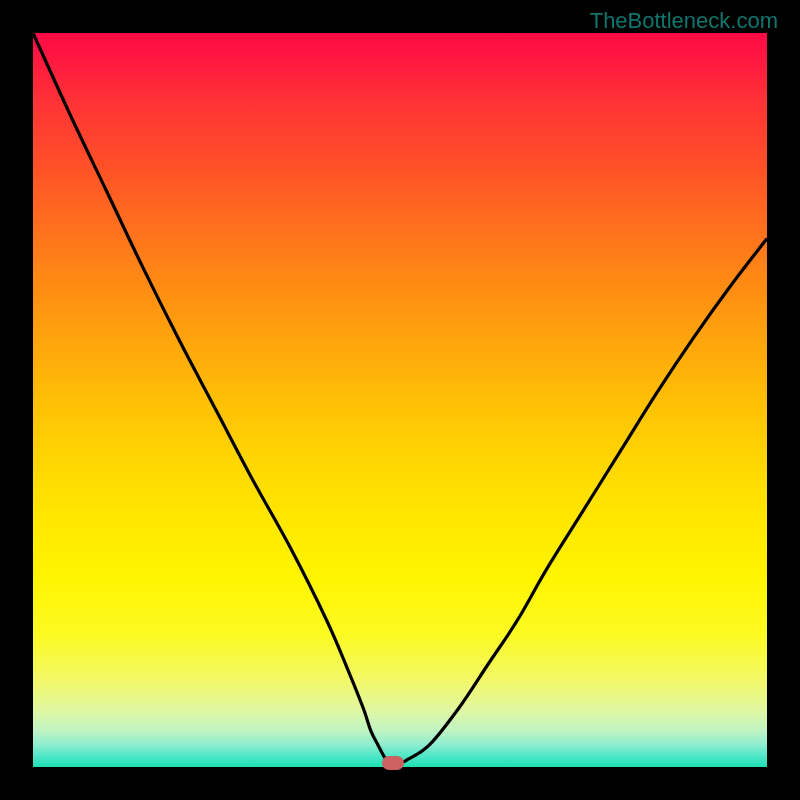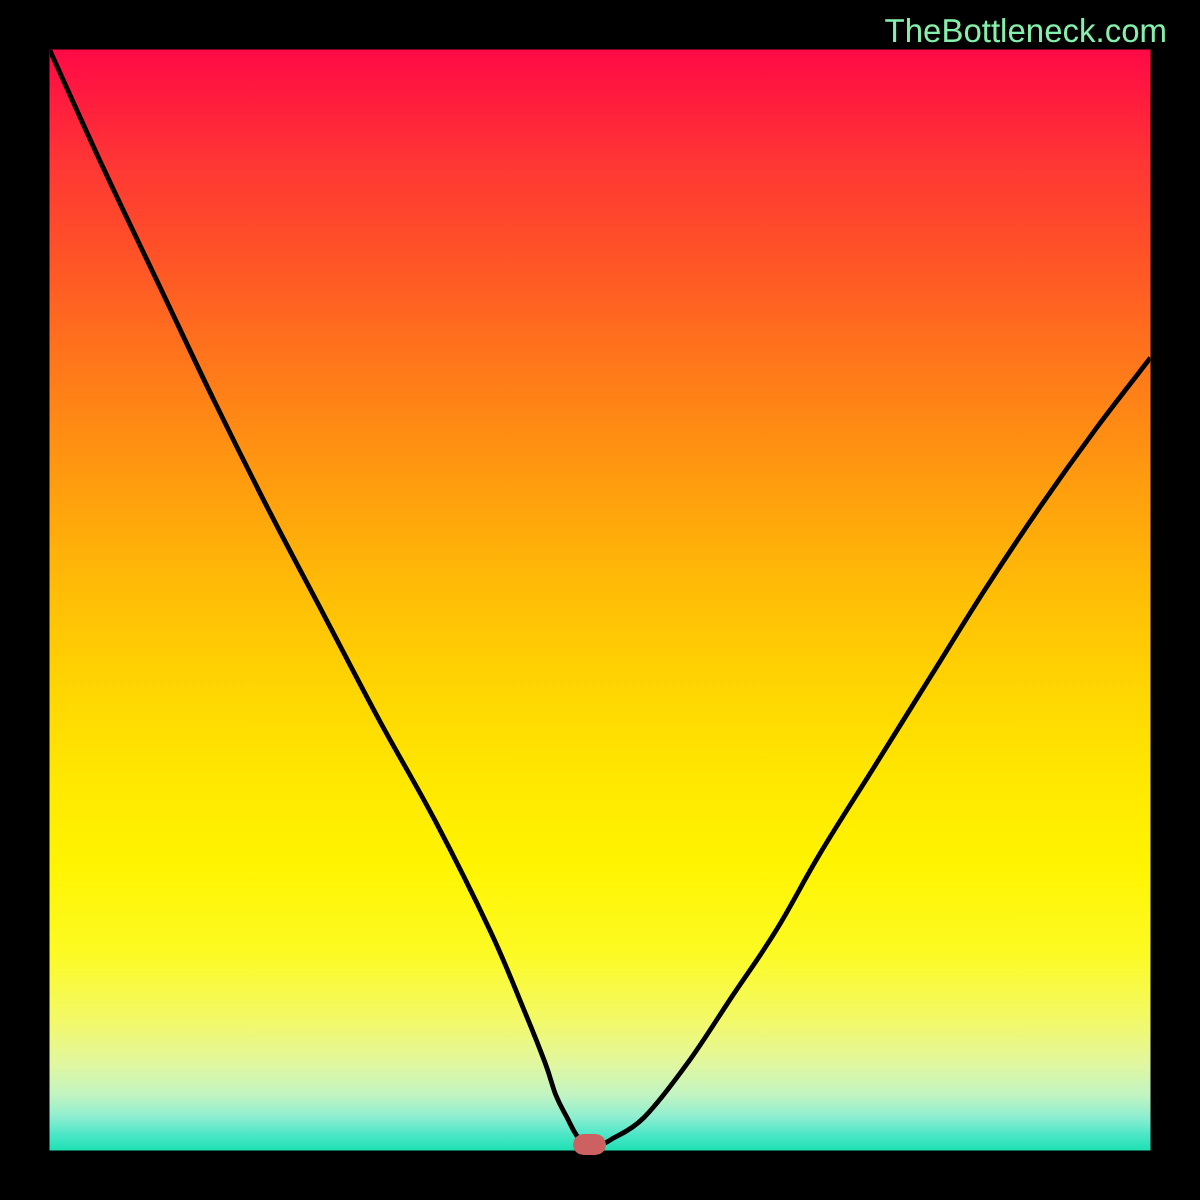--- a/index.html
+++ b/index.html
@@ -11,21 +11,21 @@
       width: 800px;
       height: 800px;
       background: #000;
       position: relative;
       font-family: Arial, sans-serif;
     }
     .watermark {
       position: absolute;
       top: 8px;
       right: 22px;
-      color: #86efac;
+      color: #0f766e;
       font-size: 22px;
       font-weight: 500;
       z-index: 10;
     }
     .chart-area {
       position: absolute;
       top: 33px;
       left: 33px;
       width: 734px;
       height: 734px;

